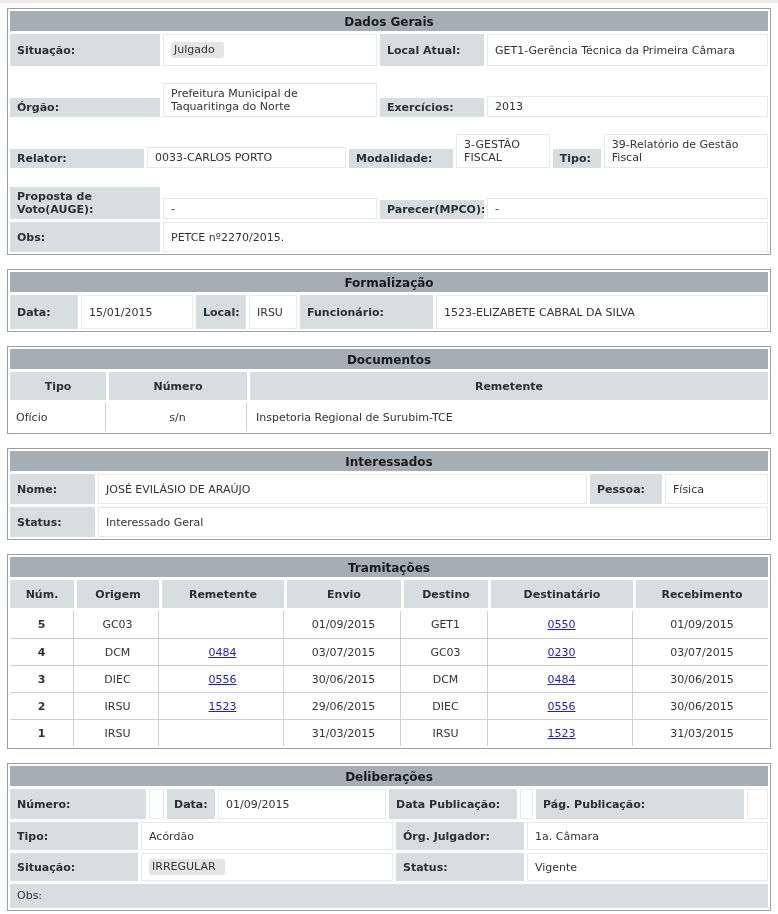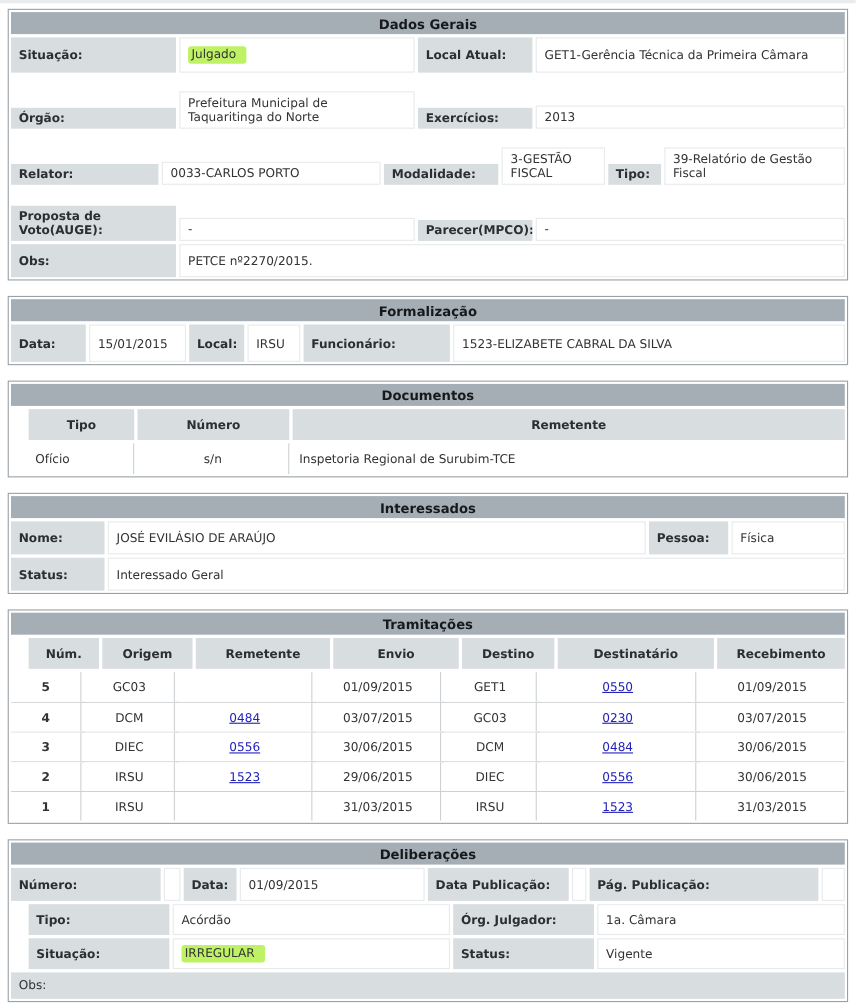--- a/index.html
+++ b/index.html
@@ -46,40 +46,40 @@
     font-weight: bold;
     color: #2b2f32;
     justify-content: center;
     flex-shrink: 0;
   }
   .center { justify-content: center; }
   .grow { flex: 1 1 auto; }
   .bold { font-weight: bold; }
   a.link { color: #2222bb; text-decoration: underline; cursor: pointer; }
   .hl {
-    background: #bef264;
+    background: #e5e5e5;
     padding: 1px 9px 2px 3px;
     border-radius: 3px;
   }
   
   .grid-row { display: flex; gap: 3px; margin-top: 3px; justify-content: space-between; }
   .grid-row + .grid-row { margin-top: 0; border-top: 1px solid #cdd1d3; }
   .grid-cell {
     background: #ffffff;
     padding: 5px 6px;
     display: flex;
     align-items: center;
     flex-shrink: 0;
     border-right: 1px solid #cdd1d3;
     overflow: hidden;
   }
   .grid-cell:last-child { border-right: none; }
   
   .h32 { min-height: 32px; } .h48 { min-height: 48px; align-items: flex-end; } .h30 { min-height: 30px; }
-  .h34 { min-height: 34px; } .h28 { min-height: 28px; margin-left: 16px; } .h27 { min-height: 27px; }
+  .h34 { min-height: 34px; } .h28 { min-height: 28px; } .h27 { min-height: 27px; }
   .h24 { min-height: 24px; }
   .obs-full { background: #d8dde0; flex: 1 1 auto; align-items: flex-start; padding-top: 5px; }
 </style>
 </head>
 <body>
 
 <div class="top-strip"></div>
 <div class="page">
 
   <div class="section">
@@ -120,21 +120,21 @@
     <div class="row h30">
       <div class="cell label" style="width:150px">Obs:</div>
       <div class="cell value grow">PETCE nº2270/2015.</div>
     </div>
   </div>
 
   <div class="section">
     <div class="sec-header">Formalização</div>
     <div class="row h34">
       <div class="cell label" style="width:68px">Data:</div>
-      <div class="cell value" style="width:88px">15/01/2015</div>
+      <div class="cell value" style="width:112px">15/01/2015</div>
       <div class="cell label" style="width:50px">Local:</div>
       <div class="cell value" style="width:48px">IRSU</div>
       <div class="cell label" style="width:133px">Funcionário:</div>
       <div class="cell value grow">1523-ELIZABETE CABRAL DA SILVA</div>
     </div>
   </div>
 
   <div class="section">
     <div class="sec-header">Documentos</div>
     <div class="row h28">

